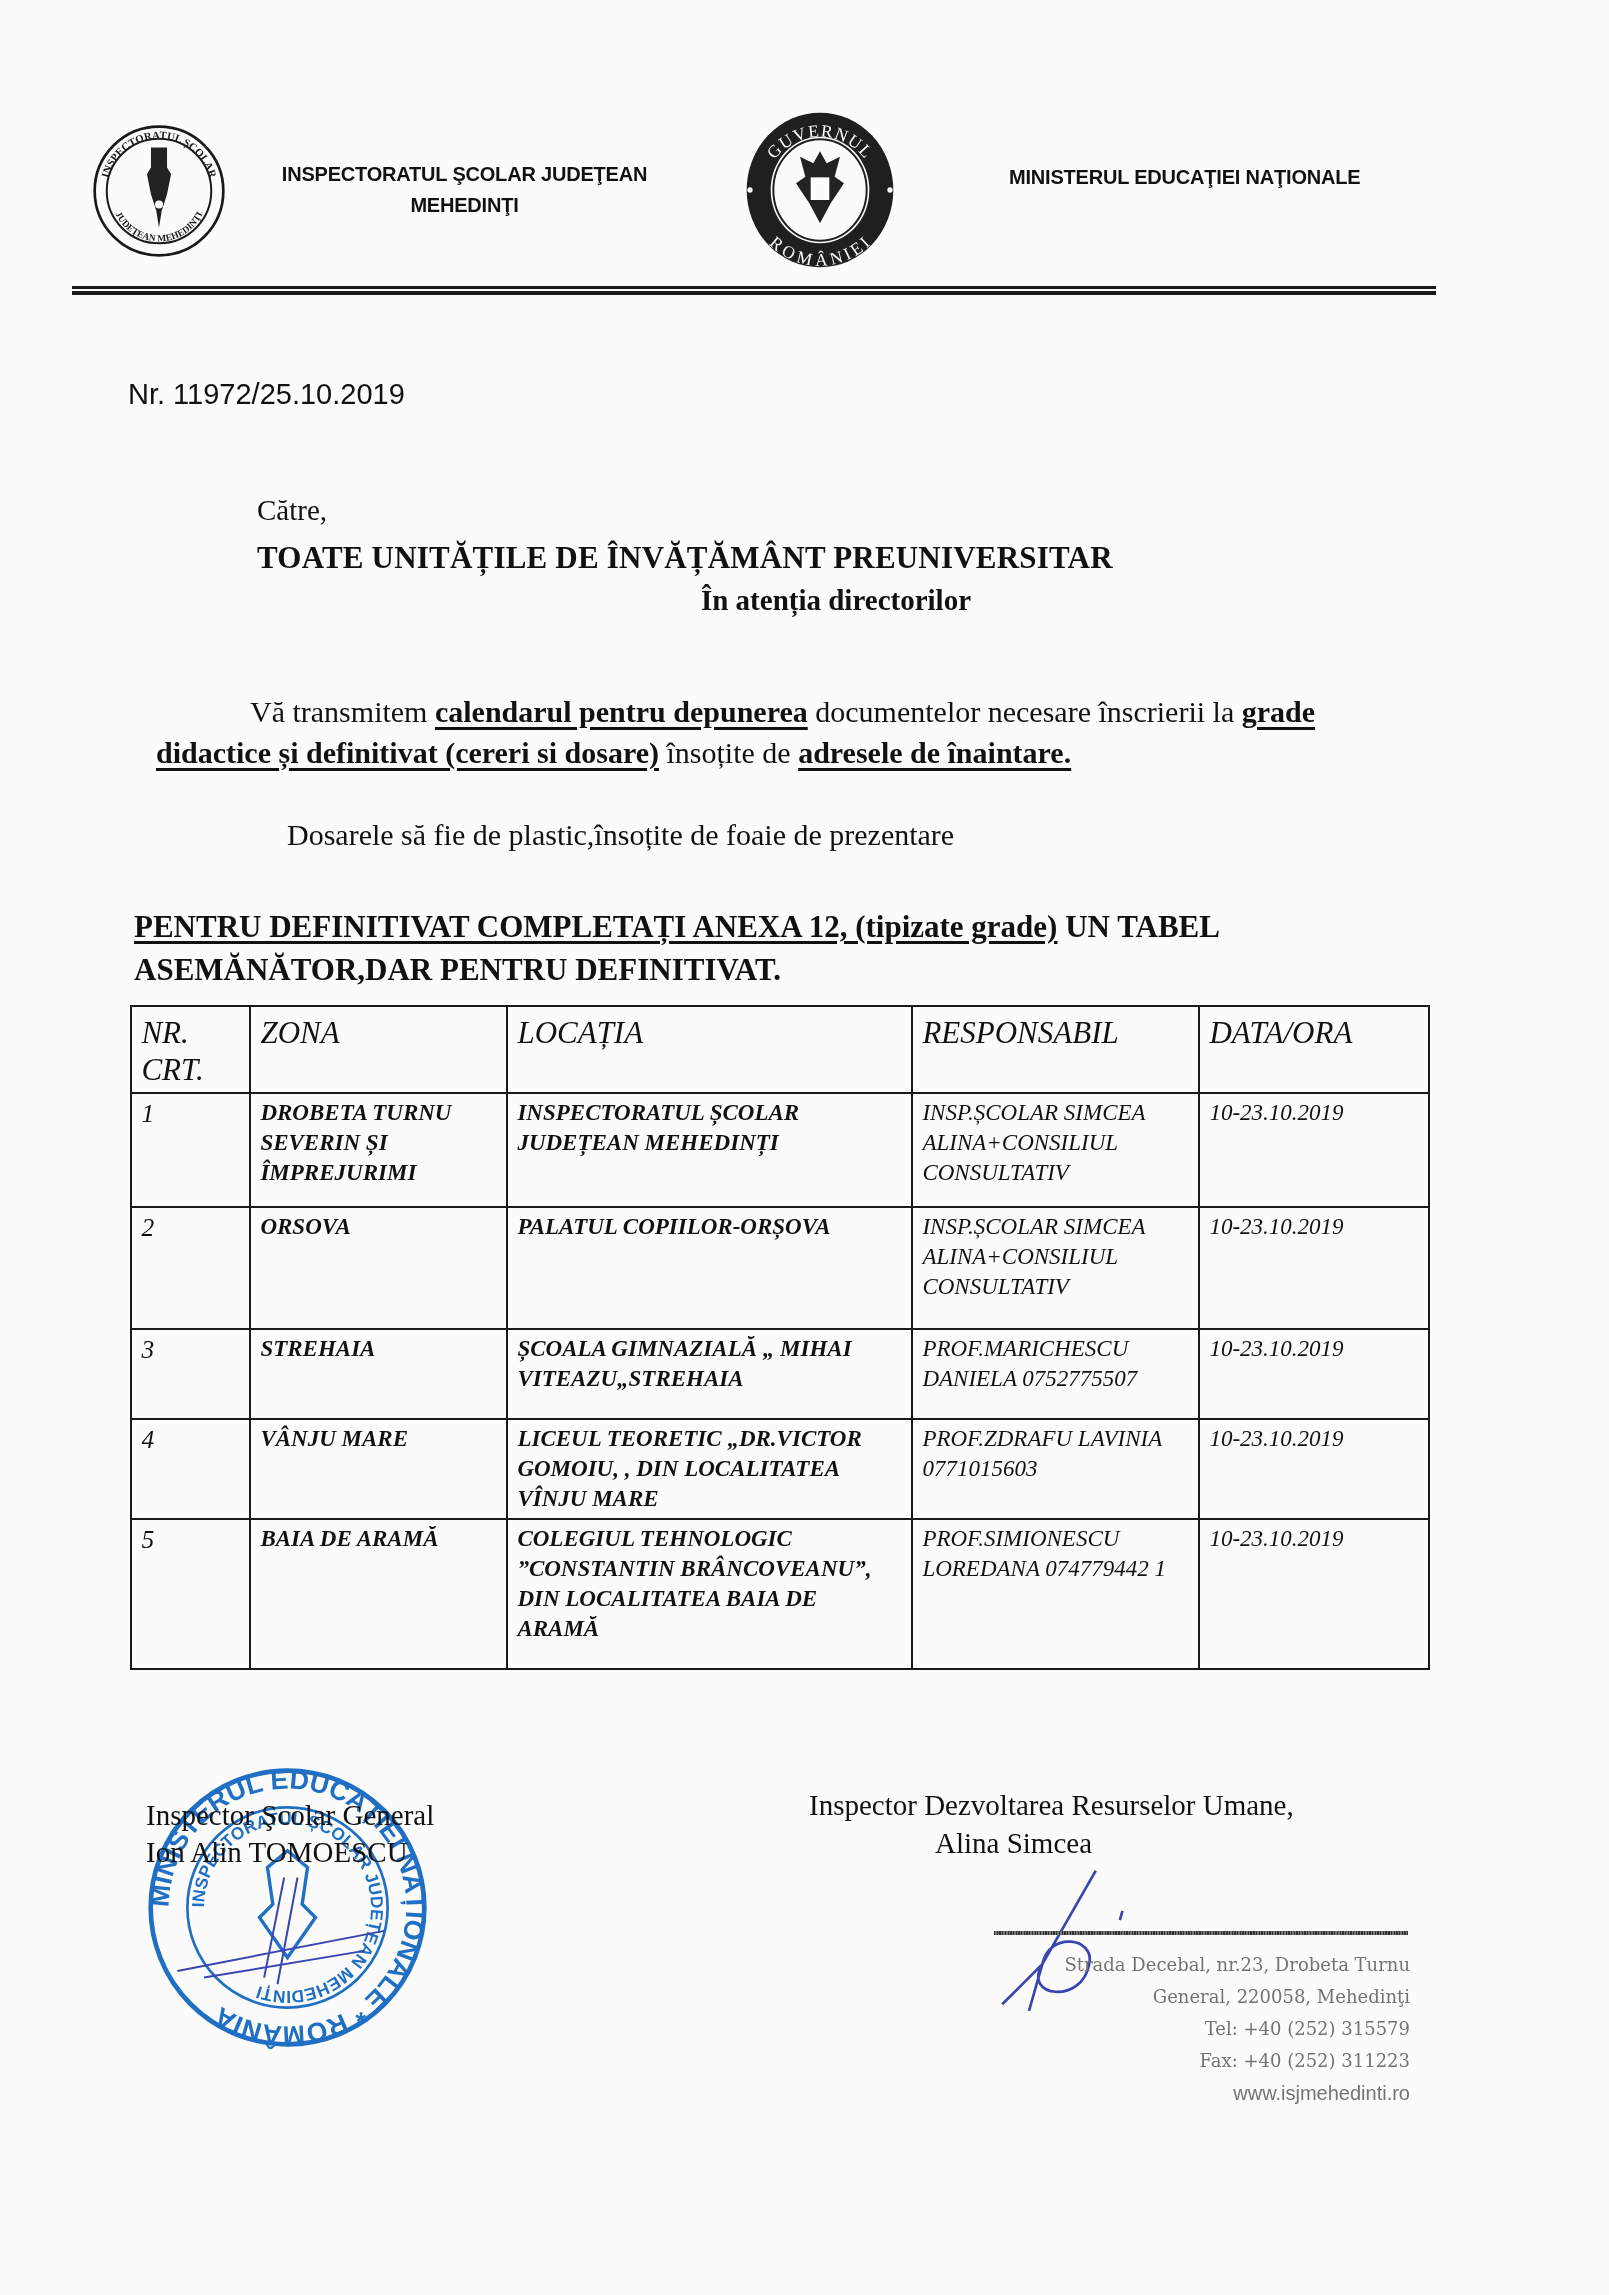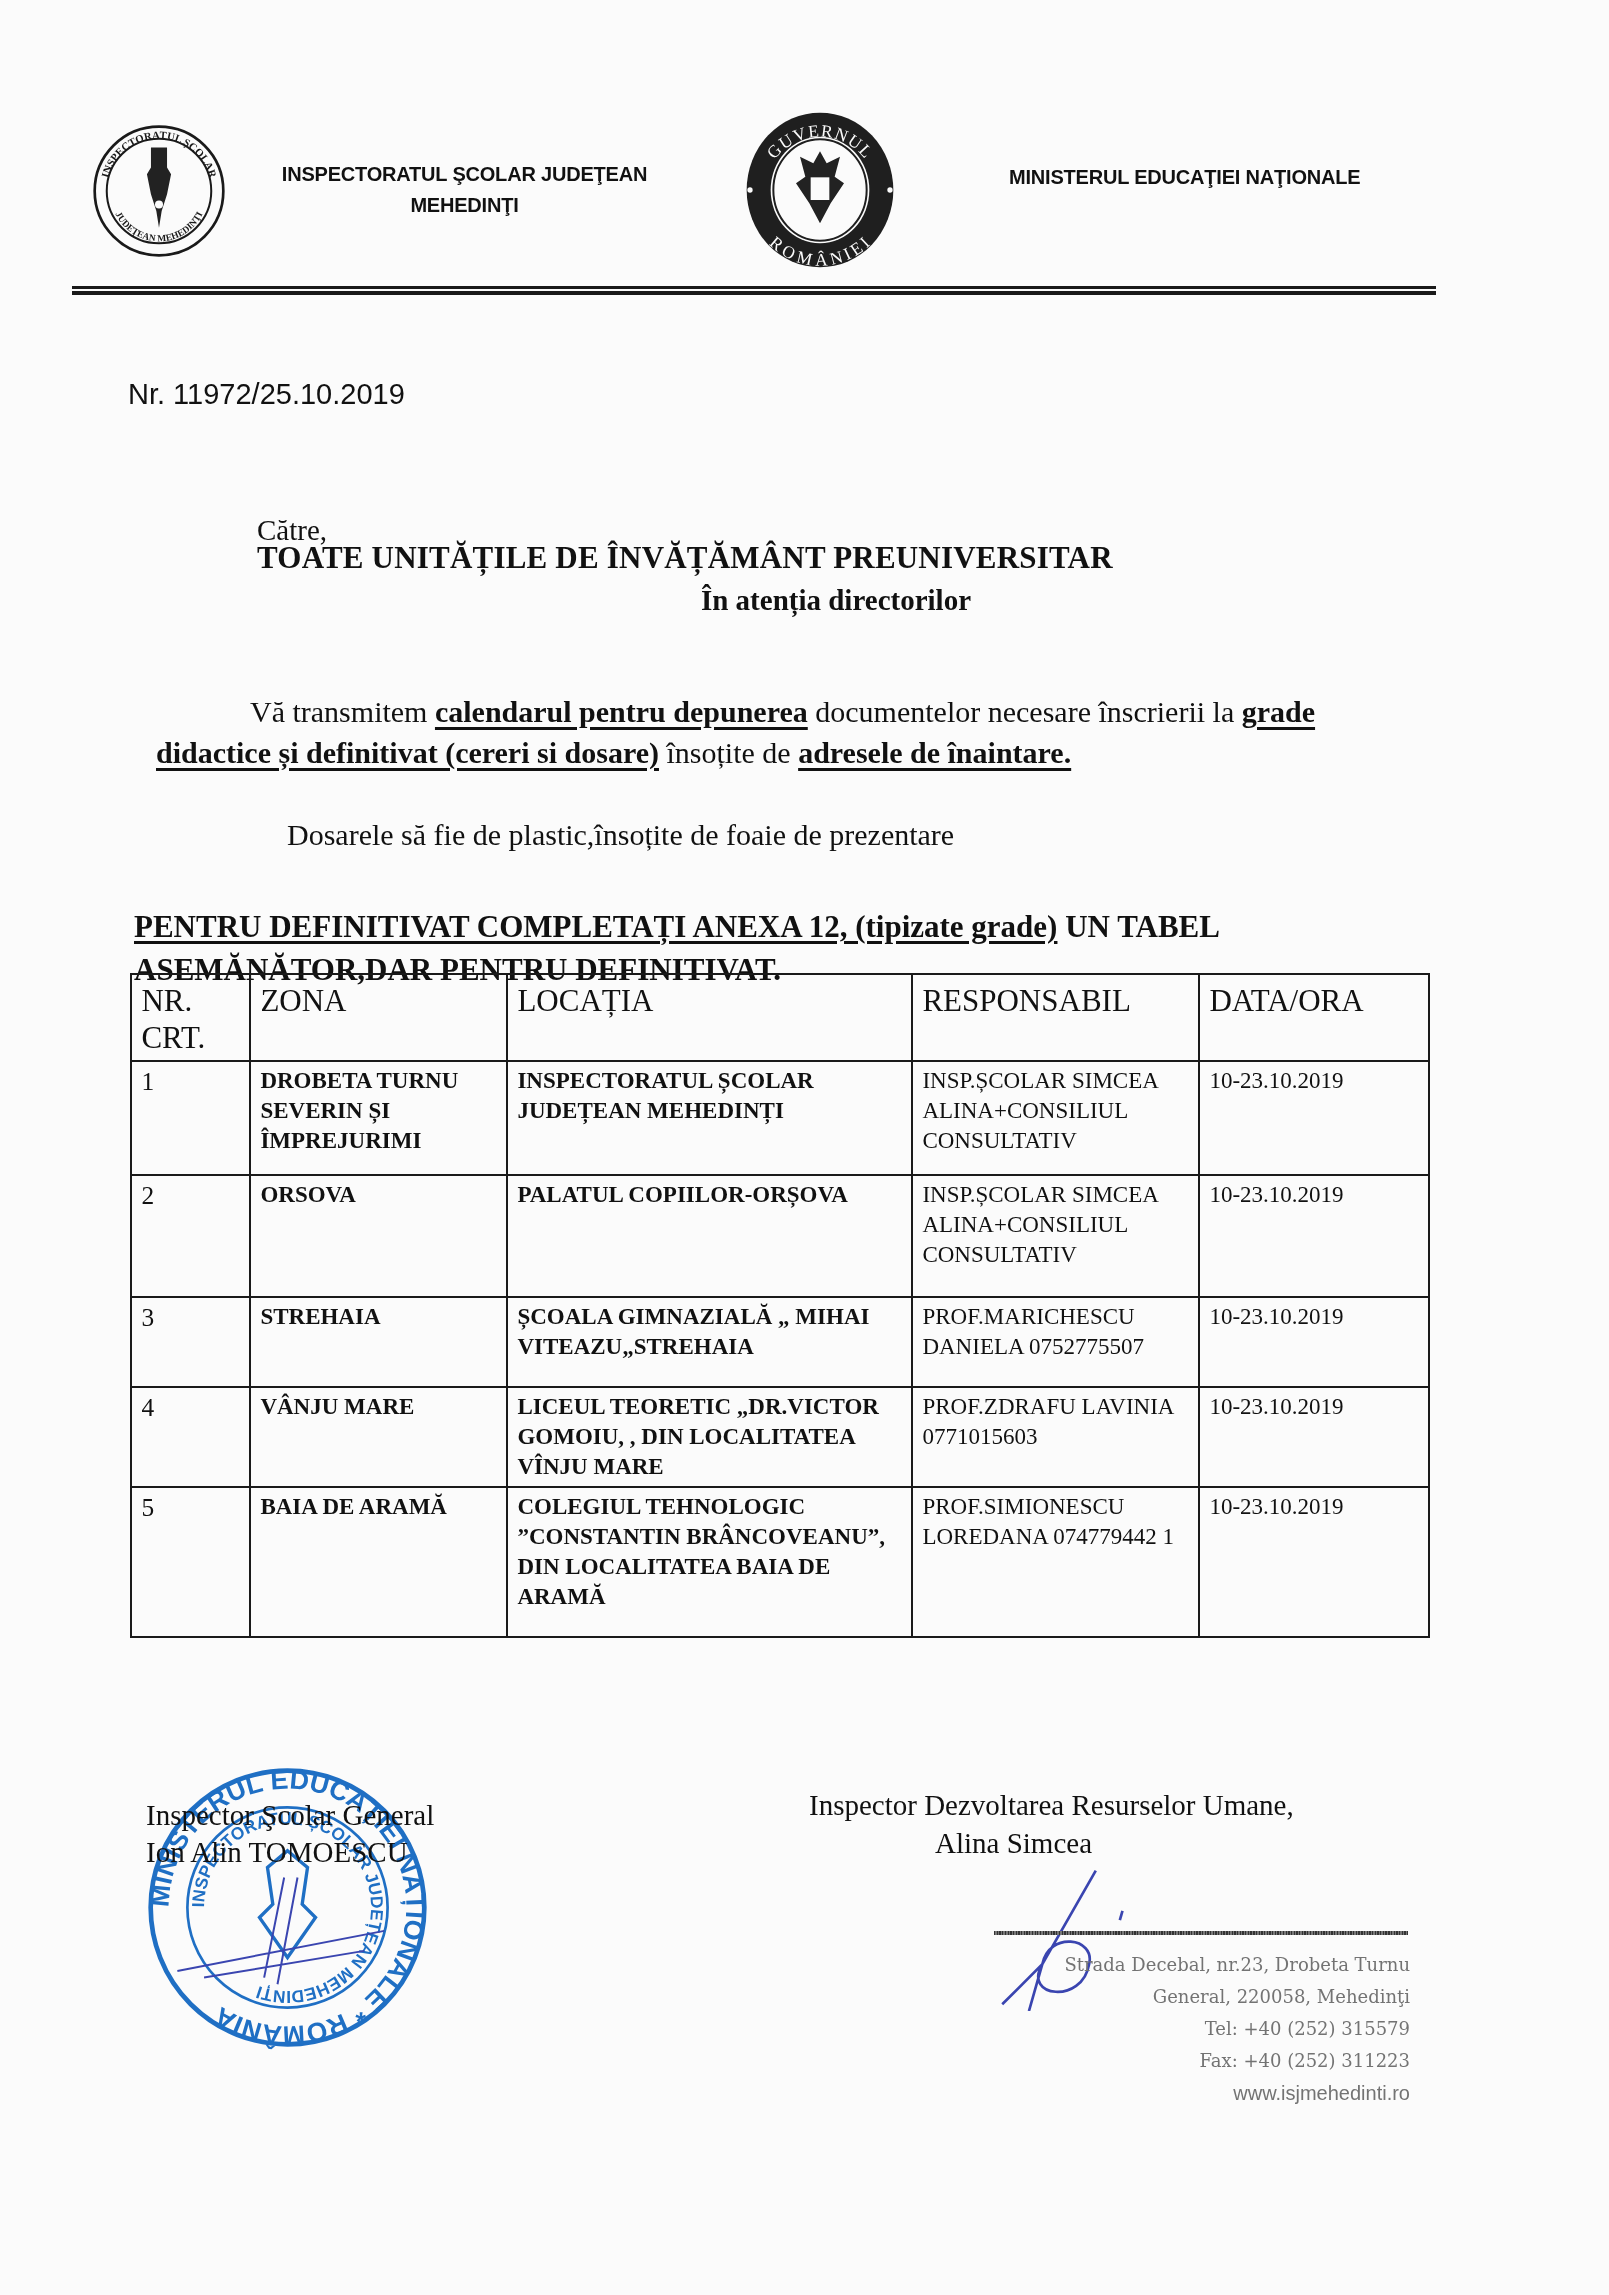--- a/index.html
+++ b/index.html
@@ -26,21 +26,21 @@
   }
   .hdr-rule { left: 72px; top: 286px; width: 1364px; height: 9.4px; }
   .hdr-rule .l1 { height: 3.3px; background: #1a1a1a; margin-bottom: 2px; }
   .hdr-rule .l2 { height: 4px; background: #1a1a1a; }
 
   .ref-number {
     left: 128px; top: 378px;
     font-family: "Liberation Sans", sans-serif; font-size: 29px;
   }
 
-  .to-label { left: 257px; top: 514px; font-size: 29px; }
+  .to-label { left: 257px; top: 494px; font-size: 29px; }
   .recipient {
     left: 257px; top: 540px; width: 1002px;
     font-weight: bold; font-size: 31px; letter-spacing: 0.2px;
   }
   .attention {
     left: 0; top: 584px; width: 1609px; text-align: center;
     font-weight: bold; font-size: 29px; padding-left: 63px; box-sizing: border-box;
   }
 
   .para {
@@ -52,22 +52,22 @@
   .para2 { left: 287px; top: 818px; font-size: 30px; }
 
   .note {
     left: 134px; top: 905px; width: 1256px;
     font-weight: bold; font-size: 31px; line-height: 43px;
   }
   .note u { text-decoration-thickness: 3.3px; text-underline-offset: 4px; margin-top: 44px; }
 
   
   table.tbl {
-    position: absolute; left: 130px; top: 973px; width: 1297px;
-    border-collapse: collapse; table-layout: fixed;
+    position: absolute; left: 130px; top: 1005px; width: 1297px;
+    border-collapse: collapse; table-layout: fixed; font-style: italic;
   }
   .tbl th, .tbl td {
     border: 2px solid #1a1a1a; vertical-align: top; text-align: left;
     padding: 4px 9.4px;
   }
   .tbl th { font-weight: normal; font-size: 31px; line-height: 37px; padding-top: 6.7px; }
   .tbl td { font-size: 23px; line-height: 30px; }
   .tbl td.zona, .tbl td.loc { font-weight: bold; }
   .tbl td.nr { font-size: 25.4px; }
   .tbl td.resp { font-size: 23px; }

